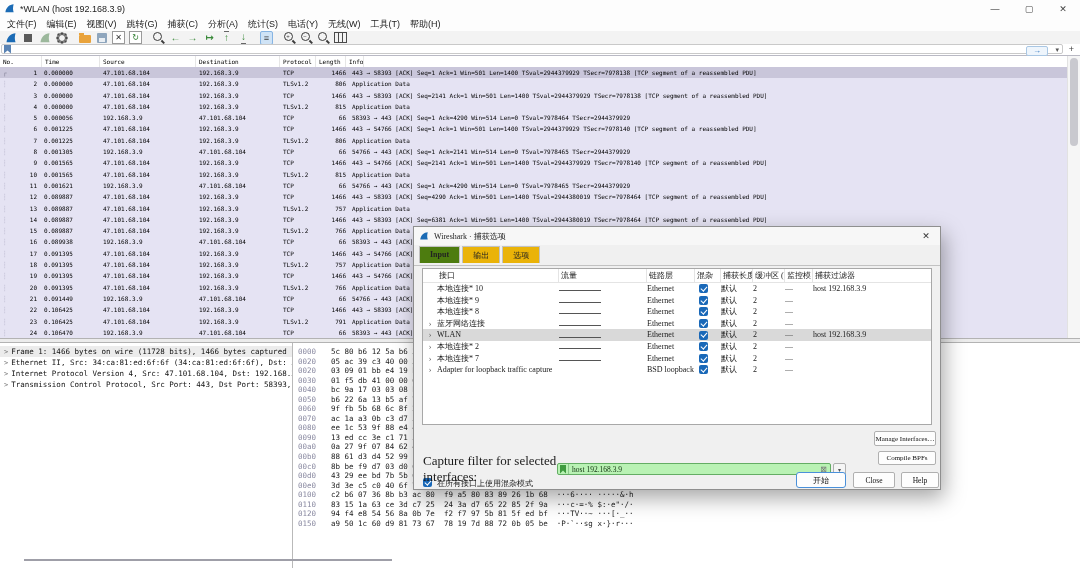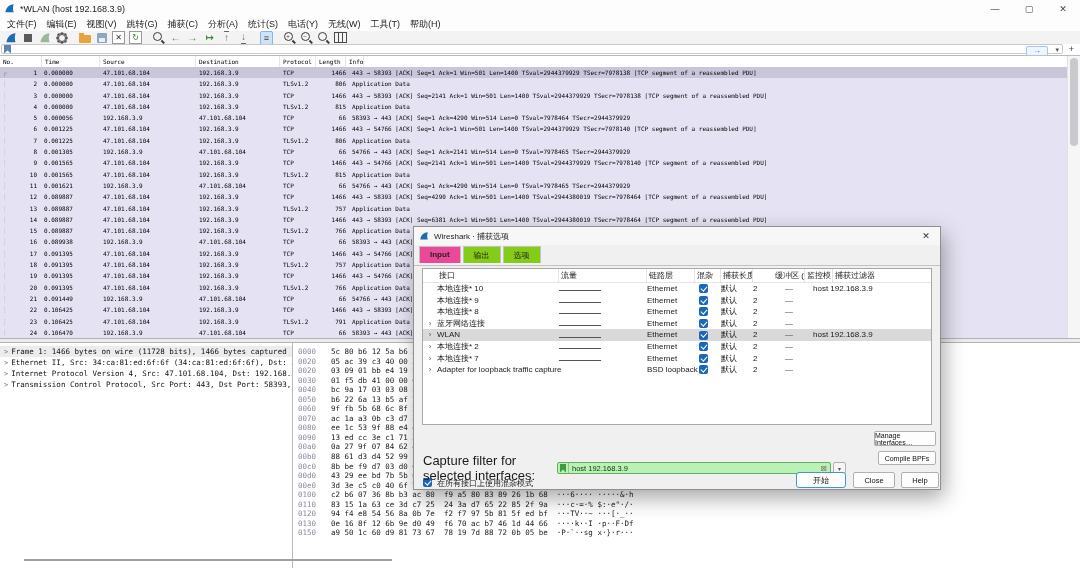--- a/index.html
+++ b/index.html
@@ -80,28 +80,28 @@
   .dline:first-of-type{background:#ececec;}
   .dline .exp{color:#707070;margin-right:3px;font-size:7px;}
   .bytes{left:294px;top:343px;width:786px;height:225px;background:#fff;overflow:hidden;padding-top:4px;}
   .hrow{height:9.55px;line-height:9.55px;font-size:7.5px;white-space:pre;display:flex;}
   .hoff{width:26px;color:#8888a0;flex:0 0 auto;margin-left:4px;}
   .hbytes{margin-left:7px;color:#1a1a1a;flex:0 0 auto;}
   .hascii{margin-left:9px;color:#1a1a1a;}
   .hscrollline{left:24px;top:559px;width:368px;height:2px;background:#9f9fa8;}
   
   .dialog{left:413px;top:226px;width:528px;height:264px;background:#f0f0f0;border:1px solid #8f8f8f;box-sizing:border-box;
-          box-shadow:3px 8px 20px rgba(0,0,0,0.35);font-size:8px;}
+          box-shadow:3px 8px 20px rgba(0,0,0,0.35);font-size:8px;font-family:Liberation Serif, serif;}
   .dtitle{position:absolute;left:0;top:0;right:0;height:18px;background:#f7f7f7;display:flex;align-items:center;}
   .dtitle .ttext{font-size:8px;margin-left:5px;color:#222;}
   .dclose{position:absolute;right:0;top:0;width:28px;height:18px;display:flex;align-items:center;justify-content:center;
           font-size:9px;color:#333;}
   .dtabs{position:absolute;left:5px;top:19px;display:flex;}
-  .dtab{font-size:8px;padding:3px 10px 2px 10px;border:1px solid #c2c2c2;border-bottom:none;background:#84cc16;color:#222;margin-right:2px;}
-  .dtab.active{background:#ec4899;font-weight:bold;}
+  .dtab{font-size:8px;padding:3px 10px 2px 10px;border:1px solid #c2c2c2;border-bottom:none;background:#eab308;color:#222;margin-right:2px;}
+  .dtab.active{background:#4d7c0f;font-weight:bold;}
   .dtabline{position:absolute;left:0;top:38px;right:0;height:1px;background:#c2c2c2;}
   .dtable{position:absolute;left:8px;top:41px;width:510px;height:157px;background:#fff;border:1px solid #a8a8a8;
           box-sizing:border-box;overflow:hidden;display:flex;flex-direction:column;}
   .dthead{display:flex;height:13px;line-height:13px;font-size:8px;border-bottom:1px solid #e4e4e4;flex:0 0 13px;}
   .dthead span{border-right:1px solid #e4e4e4;box-sizing:border-box;overflow:hidden;white-space:nowrap;padding-left:2px;}
   .drow{display:flex;height:11.6px;line-height:11.6px;flex:0 0 11.6px;font-size:8px;white-space:nowrap;align-items:center;}
   .drow.dsel{background:#d9d9d9;}
   .dc-exp{width:14px;flex:0 0 14px;text-align:center;color:transparent;font-size:8px;}
   .dc-exp.on{color:#555;}
   .dc-name{width:122px;flex:0 0 122px;overflow:visible;}
@@ -113,21 +113,21 @@
   .dc-snap{width:32px;flex:0 0 32px;}
   .dc-buf{width:32px;flex:0 0 32px;}
   .dc-mon{width:28px;flex:0 0 28px;color:#444;}
   .dc-filt{flex:1 1 auto;overflow:hidden;}
   .dh-exp{width:14px;flex:0 0 14px;border-right:none !important;}
   .dh-name{width:122px;flex:0 0 122px;}
   .dh-traffic{width:88px;flex:0 0 88px;}
   .dh-link{width:48px;flex:0 0 48px;}
   .dh-prom{width:26px;flex:0 0 26px;}
   .dh-snap{width:32px;flex:0 0 32px;}
-  .dh-buf{width:32px;flex:0 0 32px;margin-left:20px;}
+  .dh-buf{width:32px;flex:0 0 32px;}
   .dh-mon{width:28px;flex:0 0 28px;}
   .dh-filt{flex:1 1 auto;border-right:none !important;}
   .chk{width:9px;height:9px;background:#1968b8;border-radius:2px;position:relative;flex:0 0 9px;}
   .chk::after{content:"";position:absolute;left:2.6px;top:0.8px;width:2.6px;height:5px;
               border:solid #fff;border-width:0 1.2px 1.2px 0;transform:rotate(42deg);}
   .dpromrow{position:absolute;left:9px;top:206px;display:flex;gap:5px;font-size:8px;margin-top:45px;}
   .dbtn{position:absolute;background:#fdfdfd;border:1px solid #b0b0b0;border-radius:2px;font-size:7.5px;
         display:flex;align-items:center;justify-content:center;color:#111;box-sizing:border-box;}
   .managebtn{left:460px;top:204px;width:62px;height:15px;font-size:7px;}
   .compilebtn{left:464px;top:224px;width:58px;height:14px;font-size:7px;}
@@ -623,25 +623,20 @@
       <span class="hbytes">83 15 1a 63 ce 3d c7 25  24 3a d7 65 22 85 2f 9a</span>
       <span class="hascii">···c·=·% $:·e"·/·</span>
     </div>
 
     <div class="hrow">
       <span class="hoff">0120</span>
       <span class="hbytes">94 f4 e8 54 56 8a 0b 7e  f2 f7 97 5b 81 5f ed bf</span>
       <span class="hascii">···TV··~ ···[·_··</span>
     </div>
 
-    <div class="hrow">
-      <span class="hoff">0130</span>
-      <span class="hbytes">0e 16 8f 12 6b 9e d0 49  f6 70 ac b7 46 1d 44 66</span>
-      <span class="hascii">····k··I ·p··F·Df</span>
-    </div>
 
 
     <div class="hrow">
       <span class="hoff">0150</span>
       <span class="hbytes">a9 50 1c 60 d9 81 73 67  78 19 7d 88 72 0b 05 be</span>
       <span class="hascii">·P·`··sg x·}·r···</span>
     </div>
   </div>
 
 <div class="abs hscrollline"></div>

